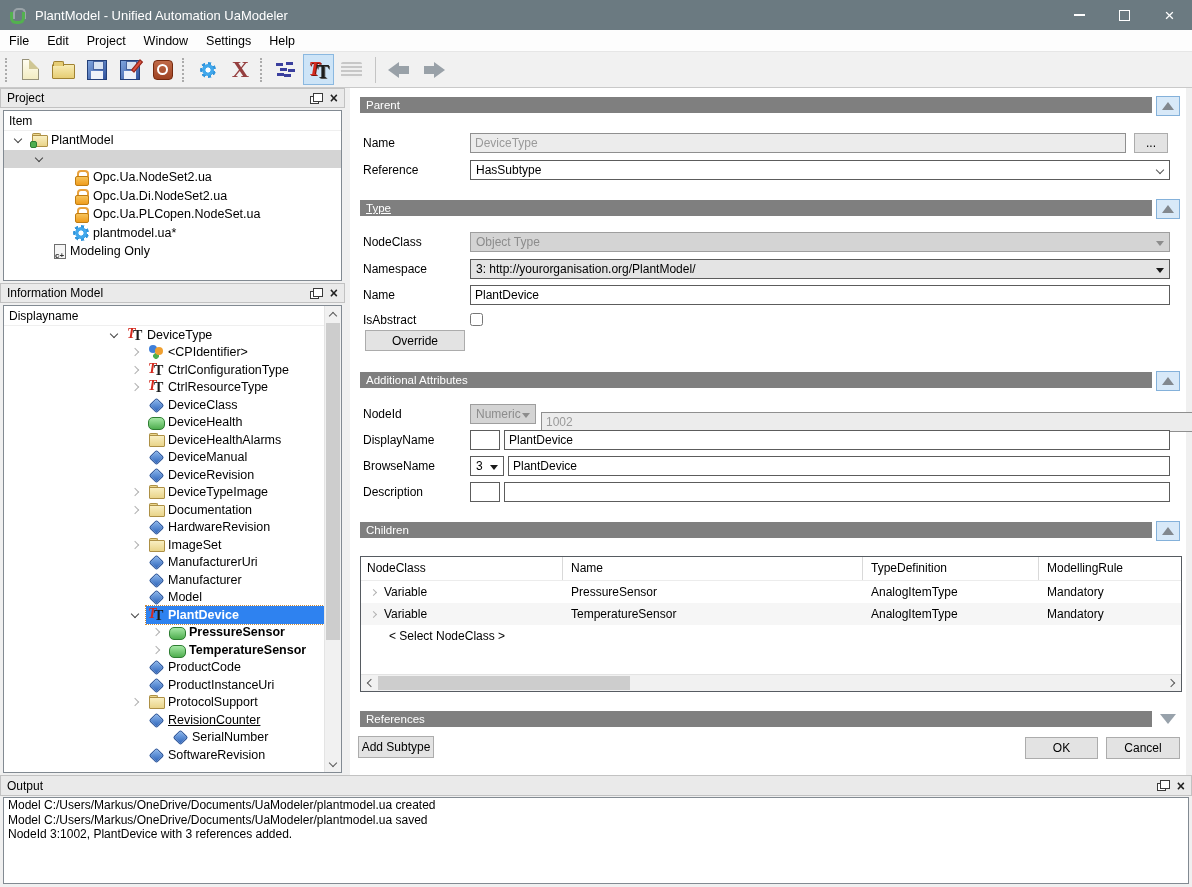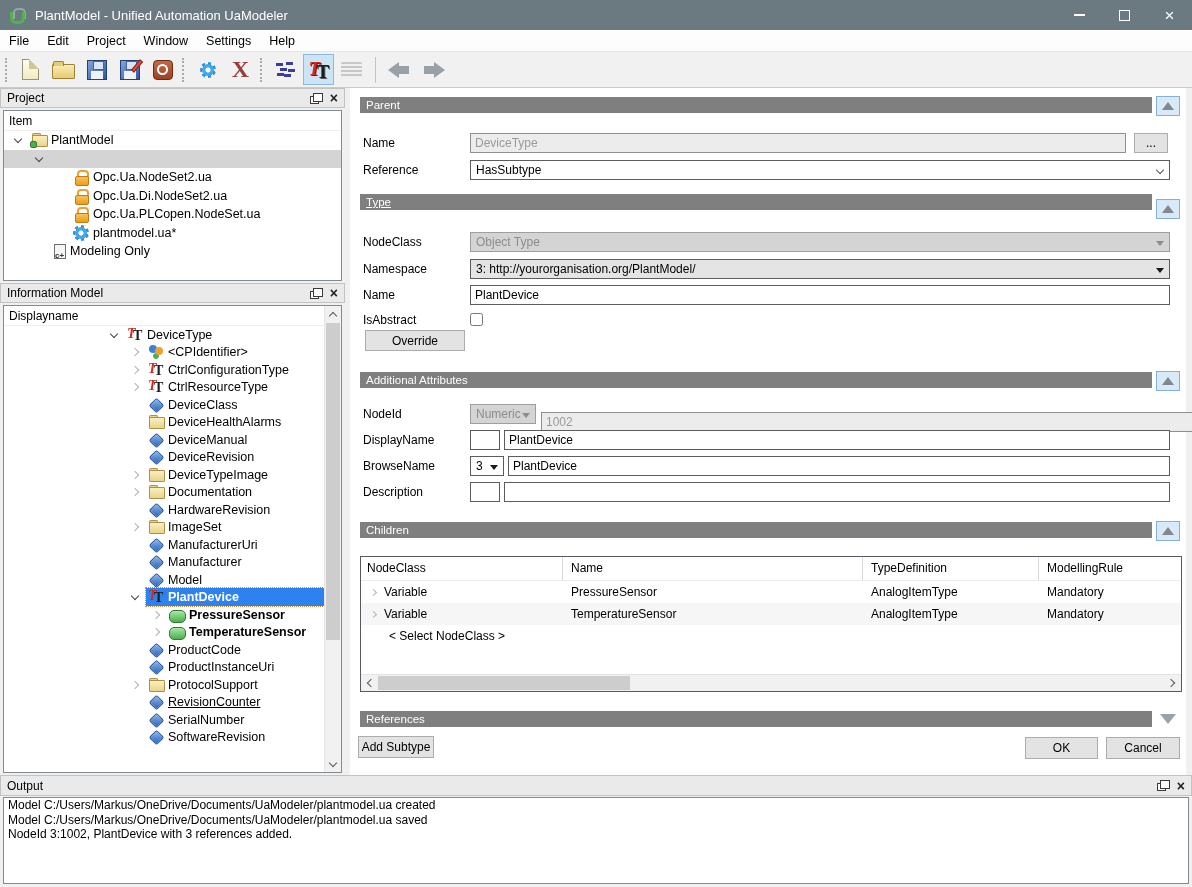--- a/index.html
+++ b/index.html
@@ -332,20 +332,27 @@
           <div class="trow" style="height: 17.5px;">
             <span class="tchev none" style="margin-left: 125px;"></span>
             <span class="hl">
               <span class="ic ic-variable"></span>
               <span class="tlabel">DeviceClass</span>
             </span>
           </div>
           <div class="trow" style="height: 17.5px;">
             <span class="tchev none" style="margin-left: 125px;"></span>
             <span class="hl">
+              <span class="ic ic-component"></span>
+              <span class="tlabel">DeviceHealth</span>
+            </span>
+          </div>
+          <div class="trow" style="height: 17.5px;">
+            <span class="tchev none" style="margin-left: 125px;"></span>
+            <span class="hl">
               <span class="ic ic-folder"></span>
               <span class="tlabel">DeviceHealthAlarms</span>
             </span>
           </div>
           <div class="trow" style="height: 17.5px;">
             <span class="tchev none" style="margin-left: 125px;"></span>
             <span class="hl">
               <span class="ic ic-variable"></span>
               <span class="tlabel">DeviceManual</span>
             </span>
@@ -448,21 +455,21 @@
               <span class="tlabel">ProtocolSupport</span>
             </span>
           </div>
           <div class="trow" style="height: 17.5px; text-decoration: underline;">
             <span class="tchev none" style="margin-left: 125px;"></span>
             <span class="hl">
               <span class="ic ic-variable"></span>
               <span class="tlabel">RevisionCounter</span>
             </span>
           </div>
-          <div class="trow" style="height: 17.5px;">
+          <div class="trow" style="height: 17.5px; padding-left: 24px;">
             <span class="tchev none" style="margin-left: 125px;"></span>
             <span class="hl">
               <span class="ic ic-variable"></span>
               <span class="tlabel">SerialNumber</span>
             </span>
           </div>
           <div class="trow" style="height: 17.5px;">
             <span class="tchev none" style="margin-left: 125px;"></span>
             <span class="hl">
               <span class="ic ic-variable"></span>
@@ -488,21 +495,21 @@
     <div class="colbtn" style="top:8px;"></div>
     <div class="lbl" style="top:45px;">Name</div>
     <input class="fld" style="left: 120px; top: 45px; width: 656px;" disabled="" value="DeviceType">
     <button class="btn" style="left:784px; top:45px; width:34px; height:20px;">...</button>
     <div class="lbl" style="top:72px;">Reference</div>
     <div class="cbo" style="left:120px; top:72px; width:700px;">
       <span>HasSubtype</span>
       <span class="chevarr"></span>
     </div>
 
-    <div class="secbar" style="top:106px;text-decoration:underline;">Type</div>
+    <div class="secbar" style="top:112px;text-decoration:underline;">Type</div>
     <div class="colbtn" style="top:111px;"></div>
     <div class="lbl" style="top:144px;">NodeClass</div>
     <div class="cbo dis" style="left:120px; top:144px; width:700px;">
       <span>Object Type</span>
       <span class="tri"></span>
     </div>
     <div class="lbl" style="top:171px;">Namespace</div>
     <div class="cbo gray" style="left:120px; top:171px; width:700px;">
       <span>3: http://yourorganisation.org/PlantModel/</span>
       <span class="tri"></span>

